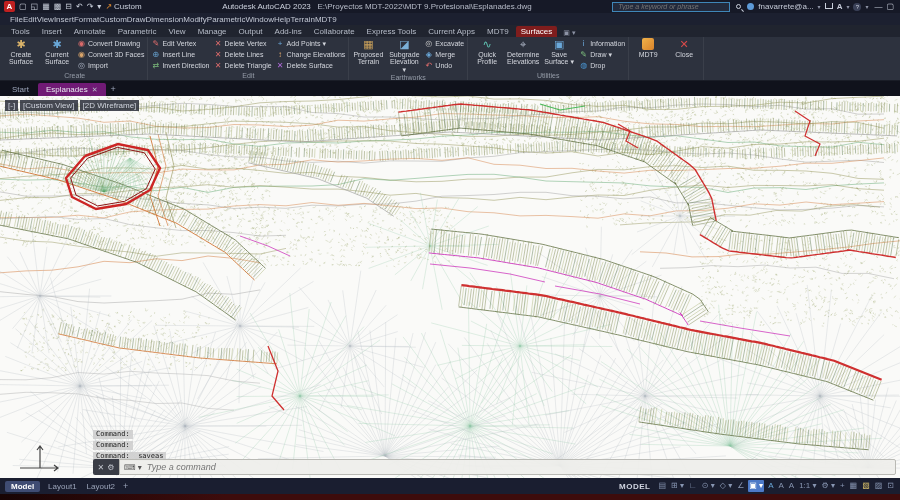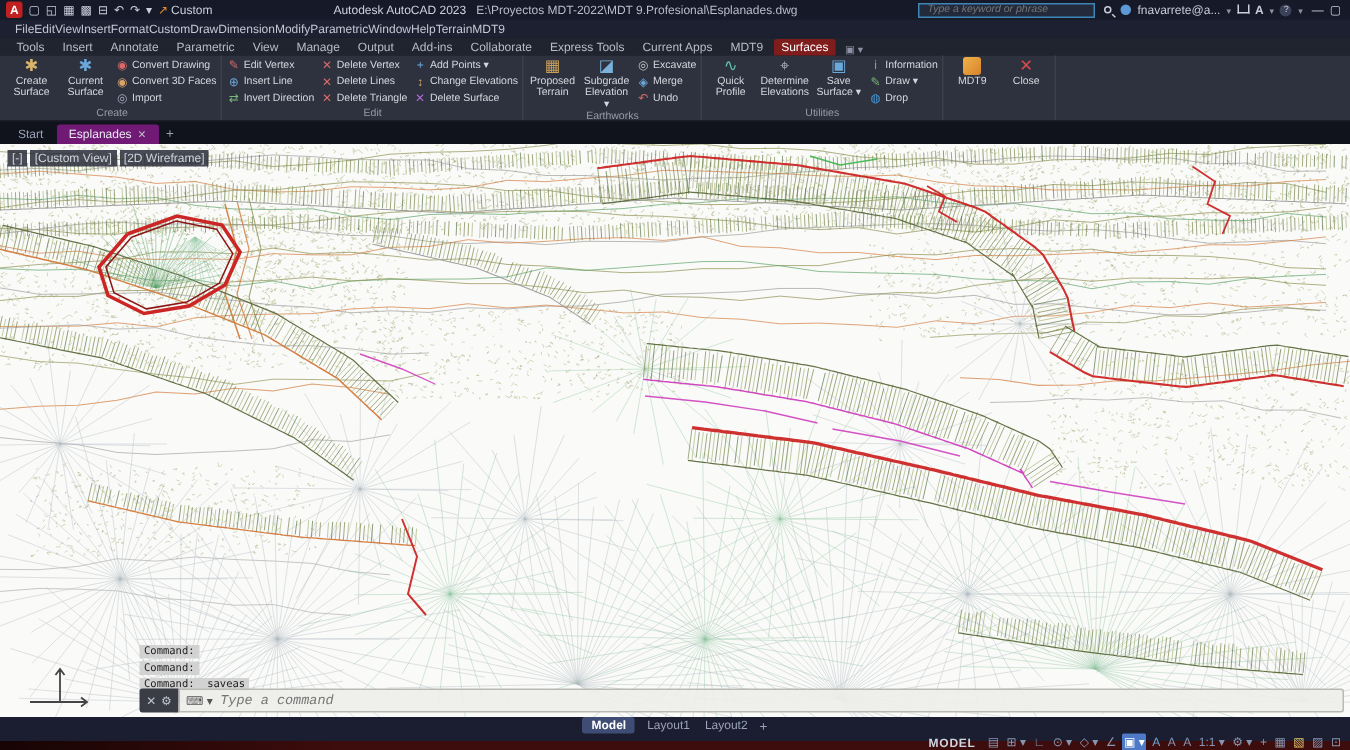--- a/index.html
+++ b/index.html
@@ -53,23 +53,23 @@
   .canvas{position:relative;width:900px;height:382px;background:#fafaf8;}
   .canvas svg{position:absolute;left:0;top:0;}
   .vpc{position:absolute;left:5px;top:4px;display:flex;gap:2px;}
   .vpc span{background:rgba(40,44,56,.85);color:#cfd3dc;font-size:8px;padding:0 3px;line-height:11px;}
   .cmdhist{position:absolute;left:57px;top:334px;display:flex;flex-direction:column;gap:2px;align-items:flex-start;margin-left:36px;}
   .cmdhist span{background:rgba(205,205,205,.88);color:#222;font-family:"DejaVu Sans Mono",monospace;font-size:7px;line-height:9px;padding:0 3px;}
   .cmdbar{position:absolute;left:93px;right:4px;top:363px;height:16px;display:flex;}
   .cmdleft{width:26px;background:#3a3d46;display:flex;align-items:center;justify-content:center;gap:3px;color:#c0c4cc;font-size:8px;border-radius:2px 0 0 2px;}
   .cmdmain{flex:1;background:rgba(238,238,235,.93);border:1px solid #b9b9b4;border-radius:0 2px 2px 0;display:flex;align-items:center;gap:3px;padding:0 4px;}
   .cmdmain .kb{color:#555;font-size:8px;}
-  .cmdmain input{border:none;outline:none;background:transparent;flex:1;font-size:9px;font-style:italic;color:#8a8a8a;font-family:Liberation Mono, monospace;}
-  
-  .bottombar{height:16px;background:#1a1e30;display:flex;align-items:center;padding:0 5px;flex-direction:column;}
+  .cmdmain input{border:none;outline:none;background:transparent;flex:1;font-size:9px;font-style:italic;color:#8a8a8a;font-family:Liberation Sans, sans-serif;}
+  
+  .bottombar{height:16px;background:#1a1e30;display:flex;align-items:center;padding:0 5px;}
   .layouts{display:flex;align-items:center;gap:6px;font-size:8px;color:#9aa3b8;}
   .ltab.active{background:#3f4c73;color:#fff;padding:1px 6px;border-radius:2px;font-weight:bold;}
   .ltab{padding:1px 2px;}
   .lplus{font-size:9px;}
   .status{margin-left:auto;display:flex;align-items:center;gap:4px;}
   .model{color:#d0d4e0;font-size:8px;font-weight:bold;letter-spacing:.5px;margin-right:3px;}
   .sticon{color:#8795b1;font-size:8px;line-height:12px;padding:0 1px;white-space:nowrap;}
   .sticon.active{background:#4d79c7;color:#fff;border-radius:1px;}
   .redstrip{height:6px;background:linear-gradient(90deg,#170404 0%,#3d0c0c 25%,#3d0c0c 100%);}
 </style>

